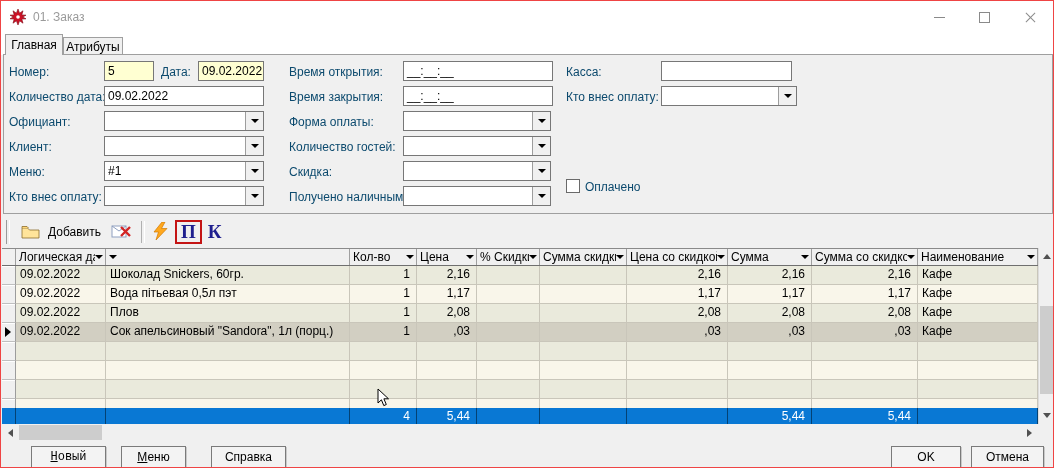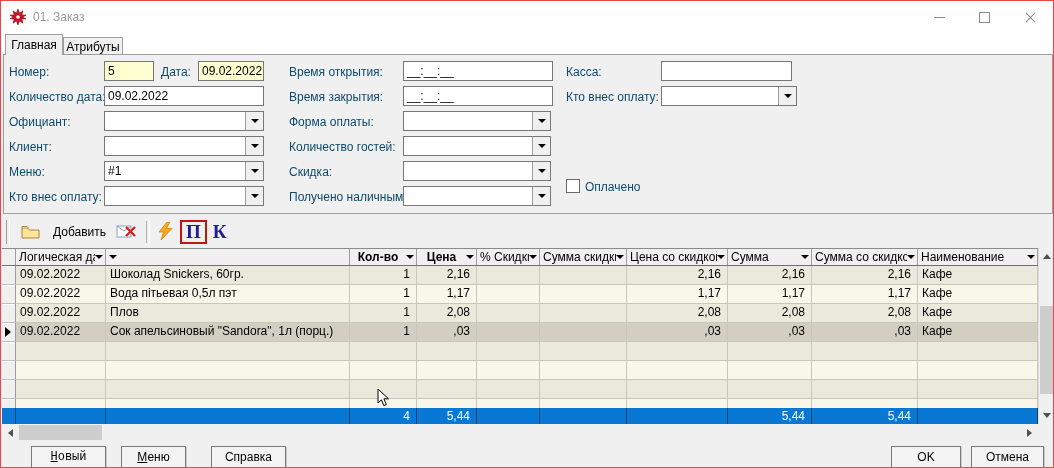--- a/index.html
+++ b/index.html
@@ -25,32 +25,32 @@
   .edit{position:absolute;height:20px;box-sizing:border-box;background:#fff;border:1px solid #777;font-size:12px;line-height:18px;padding:0 3px;white-space:nowrap;overflow:hidden;z-index:2;}
   .edit.yellow{background:#FFFFD2;}
   .combo{position:absolute;height:20px;box-sizing:border-box;background:#fff;border:1px solid #777;font-size:12px;z-index:2;}
   .cval{position:absolute;left:3px;top:2px;right:20px;overflow:hidden;white-space:nowrap;}
   .cbtn{position:absolute;right:0;top:0;bottom:0;width:17px;background:#F0F0F0;border-left:1px solid #9d9d9d;display:flex;align-items:center;justify-content:center;}
   .carr{width:0;height:0;border:4px solid transparent;border-top:4px solid #000;margin-top:4px;}
   .checkbox{position:absolute;width:12px;height:12px;background:#fff;border:1px solid #6a6a6a;z-index:2;}
   
   .toolbar{position:absolute;left:0;top:214px;right:0;height:33px;display:flex;align-items:center;padding-left:5px;box-sizing:border-box;}
   .tb-grip{width:2px;height:24px;border-left:1px solid #9a9a9a;border-right:1px solid #fff;margin-right:7px;}
-  .tb-btn{display:flex;align-items:center;gap:13px;font-size:12px;padding:2px 4px;}
+  .tb-btn{display:flex;align-items:center;gap:8px;font-size:12px;padding:2px 4px;}
   .tb-ico{margin-left:6px;display:flex;align-items:center;}
   .tb-sep{width:2px;height:22px;border-left:1px solid #b0b0b0;border-right:1px solid #fff;margin:0 7px 0 9px;}
   .letter{font-family:"Liberation Serif",serif;font-weight:bold;font-size:19px;color:#1F1F8F;line-height:20px;}
   .pbox{border:2px solid #C41414;padding:0 4px;margin:0 2px 0 6px;}
   .kletter{padding:0 4px;}
   
   .t-row{display:grid;grid-template-columns:14px 90px 244px 67px 60px 63px 87px 101px 84px 106px 120px;}
   .grid-header{position:absolute;left:1px;top:247px;width:1036px;height:18px;box-sizing:border-box;border-top:1px solid #8a8a8a;border-bottom:1px solid #6f6f6f;background:#F0F0F0;}
   .hcell{box-sizing:border-box;border-right:1px solid #9f9f9f;display:flex;align-items:center;font-size:12px;padding:0 2px 0 3px;overflow:hidden;height:16px;}
   .hlabel{flex:1;overflow:hidden;white-space:nowrap;}
-  .h-right .hlabel{text-align:center;padding-right:3px;font-weight:bold;}
+  .h-right .hlabel{text-align:left;padding-right:3px;}
   .harrow{flex:none;width:0;height:0;border:4px solid transparent;border-top:4px solid #000;margin-top:4px;}
   .t-body{position:absolute;left:1px;top:265px;width:1036px;height:142px;overflow:hidden;background:#F0F0F0;}
   .brow{height:19px;}
   .brow.beige .cell{background:#EAEADC;}
   .brow.cream .cell{background:#F9F6EA;}
   .brow.selected .cell{background:#D2CFC2;}
   .cell{box-sizing:border-box;border-right:1px solid #C9C6BA;border-bottom:1px solid #C9C6BA;font-size:12px;line-height:17px;white-space:nowrap;overflow:hidden;}
   .a-l{padding-left:4px;} .a-r{text-align:right;padding-right:6px;}
   .selcell{box-sizing:border-box;background:#F0F0F0;border-right:1px solid #9c9c9c;border-bottom:1px solid #bfbfbf;box-shadow:inset 0 1px 0 #fff;position:relative;}
   .marker{position:absolute;left:3px;top:4px;width:0;height:0;border-left:6px solid #000;border-top:5px solid transparent;border-bottom:5px solid transparent;}

